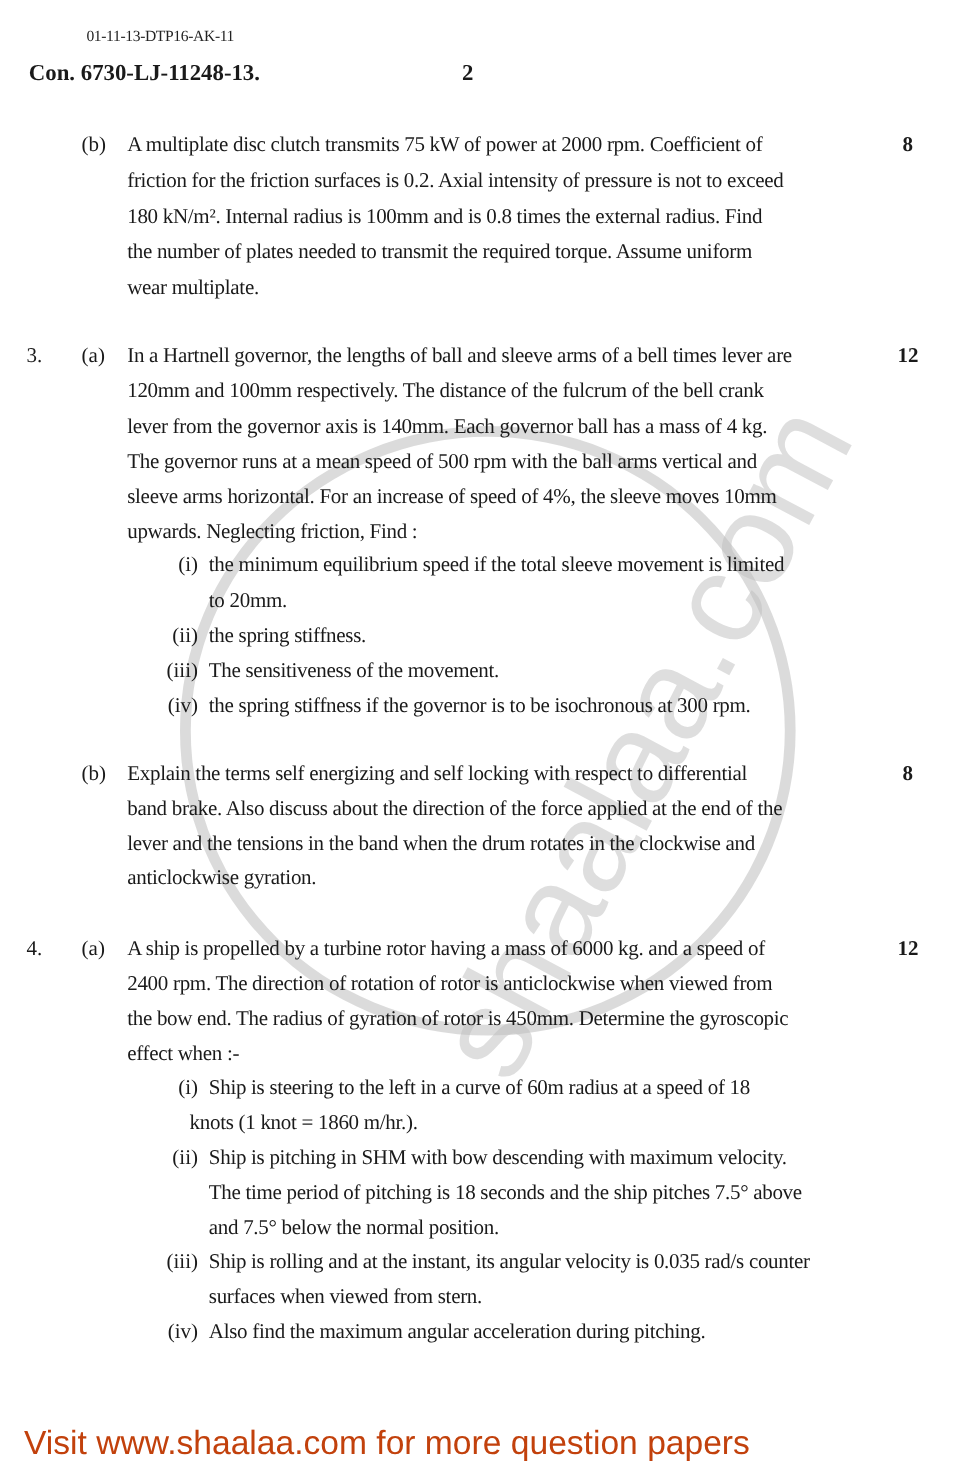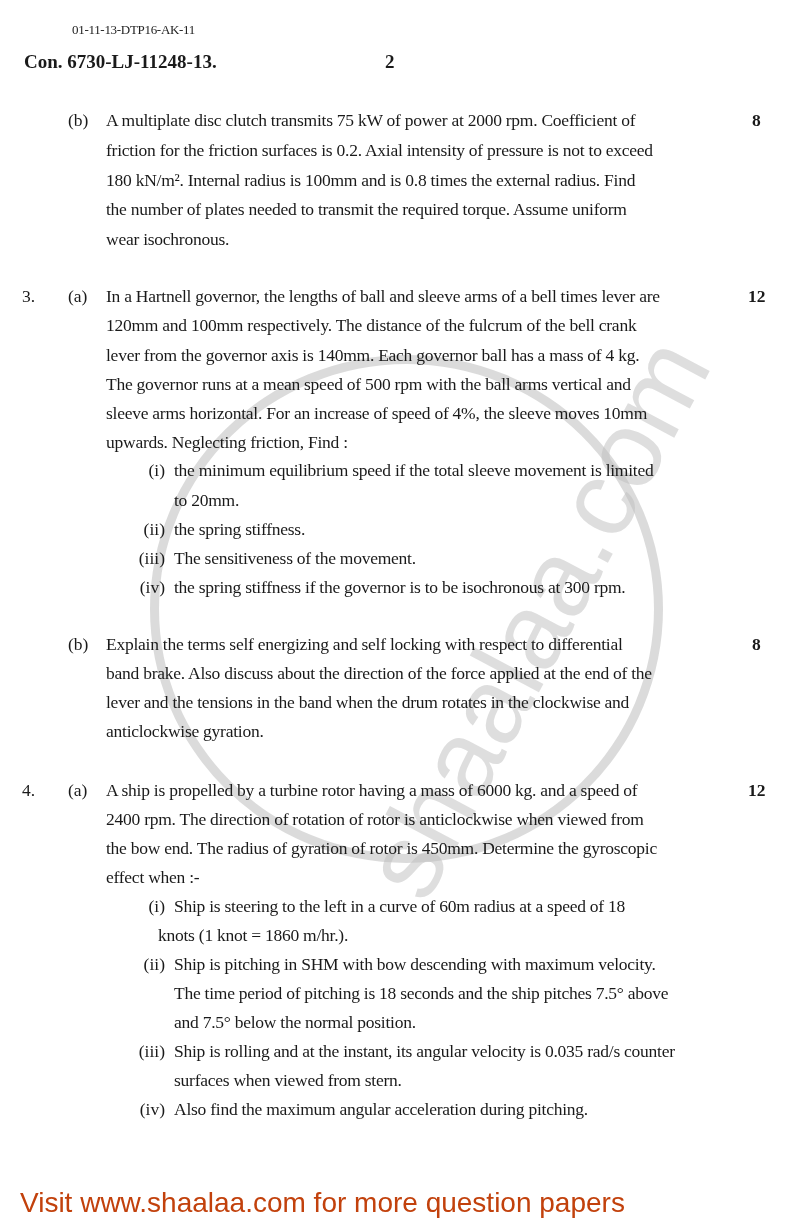--- a/index.html
+++ b/index.html
@@ -40,21 +40,21 @@
 <div class="abs con">Con. 6730-LJ-11248-13.</div>
 <div class="abs pageno">2</div>
 
 <div>
   <div class="part" style="top:110px">(b)</div>
   <div class="mark" style="top:110px;left:752px">8</div>
   <div class="line" style="left:106px;top:110px">A multiplate disc clutch transmits 75 kW of power at 2000 rpm. Coefficient of</div>
   <div class="line" style="left:106px;top:140px">friction for the friction surfaces is 0.2. Axial intensity of pressure is not to exceed</div>
   <div class="line" style="left:106px;top:170px">180 kN/m². Internal radius is 100mm and is 0.8 times the external radius. Find</div>
   <div class="line" style="left:106px;top:199px">the number of plates needed to transmit the required torque. Assume uniform</div>
-  <div class="line" style="left:106px;top:229px">wear isochronous.</div>
+  <div class="line" style="left:106px;top:229px">wear multiplate.</div>
 </div>
 
 <div>
   <div class="qnum" style="top:286px">3.</div>
   <div class="part" style="top:286px">(a)</div>
   <div class="mark" style="top:286px">12</div>
   <div class="line" style="left:106px;top:286px">In a Hartnell governor, the lengths of ball and sleeve arms of a bell times lever are</div>
   <div class="line" style="left:106px;top:315px">120mm and 100mm respectively. The distance of the fulcrum of the bell crank</div>
   <div class="line" style="left:106px;top:345px">lever from the governor axis is 140mm. Each governor ball has a mass of 4 kg.</div>
   <div class="line" style="left:106px;top:374px">The governor runs at a mean speed of 500 rpm with the ball arms vertical and</div>

